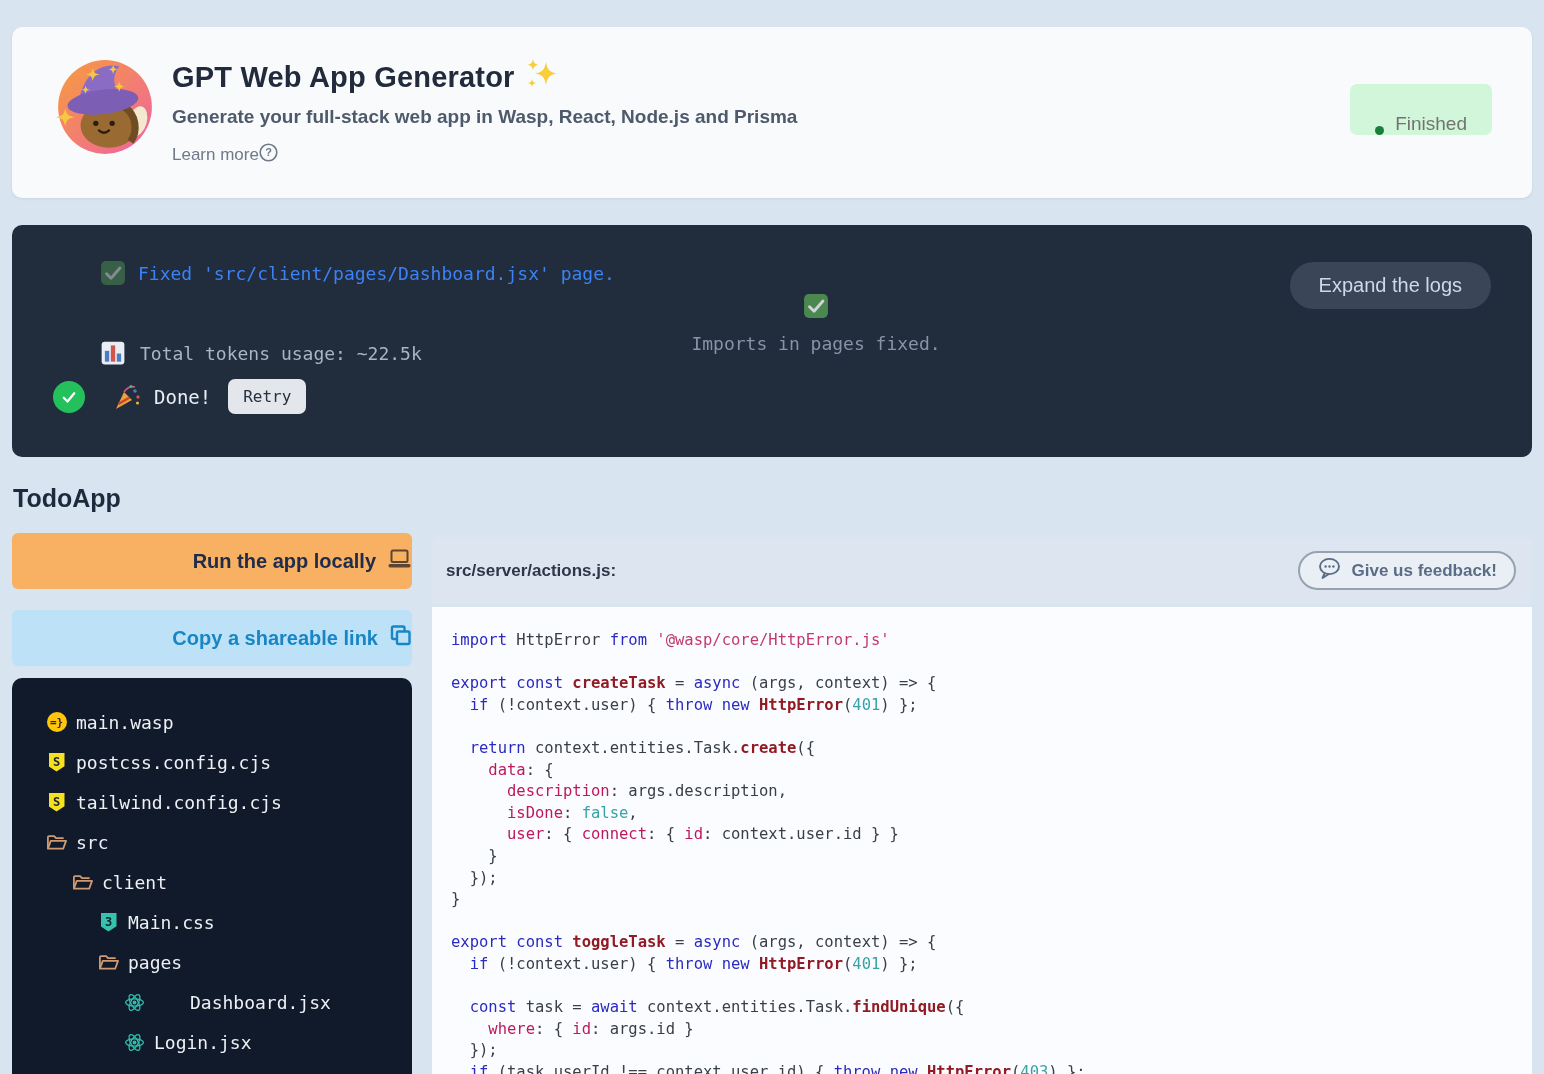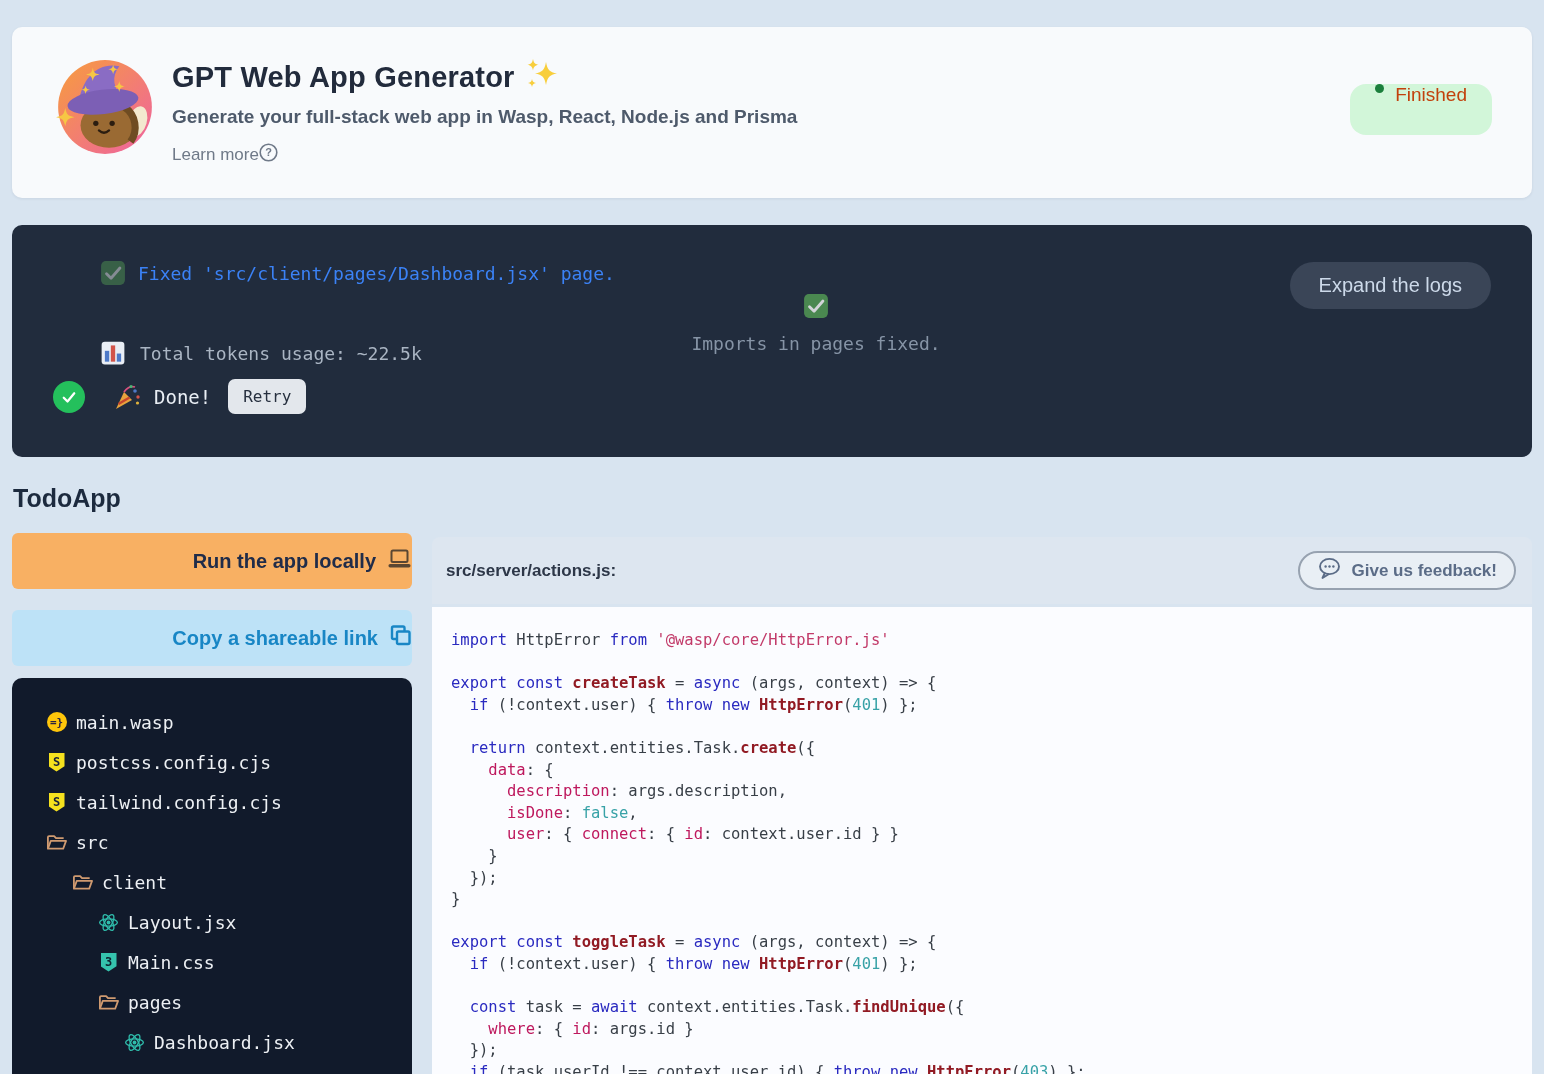--- a/index.html
+++ b/index.html
@@ -16,22 +16,22 @@
     background:#f8fafc; border-radius:10px;
     box-shadow:0 1px 3px rgba(30,40,70,.08);
   }
   .mascot{ position:absolute; left:40px; top:27px; width:106px; height:106px; }
   .header-text{ position:absolute; left:160px; top:31px; }
   .app-title{ font-size:29px; font-weight:bold; color:#222b3c; display:flex; align-items:center; gap:10px; letter-spacing:.2px;}
   .app-subtitle{ margin-top:9px; font-size:19px; font-weight:bold; color:#4e5a6b; }
   .learn-more{ margin-top:15px; font-size:17px; color:#6f7988; display:inline-flex; align-items:center; cursor:pointer; text-decoration:none;}
   .finished-badge{
     position:absolute; right:40px; top:57px; height:51px; padding:0 25px;
-    background:#d2f6d9; border-radius:16px; display:flex; align-items:flex-start; gap:11px;
-    color:#c2410c; font-size:19px;
+    background:#d2f6d9; border-radius:7px; display:flex; align-items:flex-end; gap:11px;
+    color:#737373; font-size:19px;
   }
   .finished-dot{ width:9px; height:9px; border-radius:50%; background:#1b7f3c; }
   
   .log-panel{
     position:absolute; left:12px; top:225px; width:1520px; height:232px;
     background:#212c3d; border-radius:10px;
     font-family:"DejaVu Sans Mono", monospace;
   }
   .log-lines{ padding-top:28px; }
   .log-line{ height:40px; display:flex; align-items:center; gap:14px; padding-left:88px; font-size:18px; }
@@ -269,45 +269,34 @@
         <span class="tree-icon">
           <svg width="21" height="19" viewBox="0 0 22 19">
             <path d="M2 16 V4 a1.2 1.2 0 0 1 1.2-1.2 h5.3 l2 2.2 h8" fill="none" stroke="#cf9a70" stroke-width="1.9" stroke-linejoin="round"></path>
             <path d="M2 16 l3-8.2 H21 L18 16 Z" fill="none" stroke="#cf9a70" stroke-width="1.9" stroke-linejoin="round"></path>
           </svg>
         </span>
         <span>client</span>
       </div>
       <div class="tree-row" style="padding-left: 86px;">
         <span class="tree-icon">
-          <svg width="21" height="21" viewBox="0 0 22 22">
-            <circle cx="11" cy="11" r="2" fill="#2fbcab"></circle>
-            <ellipse cx="11" cy="11" rx="9.3" ry="3.8" fill="none" stroke="#2fbcab" stroke-width="1.4"></ellipse>
-            <ellipse cx="11" cy="11" rx="9.3" ry="3.8" fill="none" stroke="#2fbcab" stroke-width="1.4" transform="rotate(60 11 11)"></ellipse>
-            <ellipse cx="11" cy="11" rx="9.3" ry="3.8" fill="none" stroke="#2fbcab" stroke-width="1.4" transform="rotate(120 11 11)"></ellipse>
-          </svg>
-        </span>
-        <span>Layout.jsx</span>
-      </div>
-      <div class="tree-row" style="padding-left: 86px;">
-        <span class="tree-icon">
           <span class="shield css">3</span>
         </span>
         <span>Main.css</span>
       </div>
       <div class="tree-row" style="padding-left: 86px;">
         <span class="tree-icon">
           <svg width="21" height="19" viewBox="0 0 22 19">
             <path d="M2 16 V4 a1.2 1.2 0 0 1 1.2-1.2 h5.3 l2 2.2 h8" fill="none" stroke="#cf9a70" stroke-width="1.9" stroke-linejoin="round"></path>
             <path d="M2 16 l3-8.2 H21 L18 16 Z" fill="none" stroke="#cf9a70" stroke-width="1.9" stroke-linejoin="round"></path>
           </svg>
         </span>
         <span>pages</span>
       </div>
-      <div class="tree-row" style="padding-left: 112px;">
+      <div class="tree-row" style="padding-left: 112px; gap: 36px;">
         <span class="tree-icon">
           <svg width="21" height="21" viewBox="0 0 22 22">
             <circle cx="11" cy="11" r="2" fill="#2fbcab"></circle>
             <ellipse cx="11" cy="11" rx="9.3" ry="3.8" fill="none" stroke="#2fbcab" stroke-width="1.4"></ellipse>
             <ellipse cx="11" cy="11" rx="9.3" ry="3.8" fill="none" stroke="#2fbcab" stroke-width="1.4" transform="rotate(60 11 11)"></ellipse>
             <ellipse cx="11" cy="11" rx="9.3" ry="3.8" fill="none" stroke="#2fbcab" stroke-width="1.4" transform="rotate(120 11 11)"></ellipse>
           </svg>
         </span>
         <span>Dashboard.jsx</span>
       </div>

